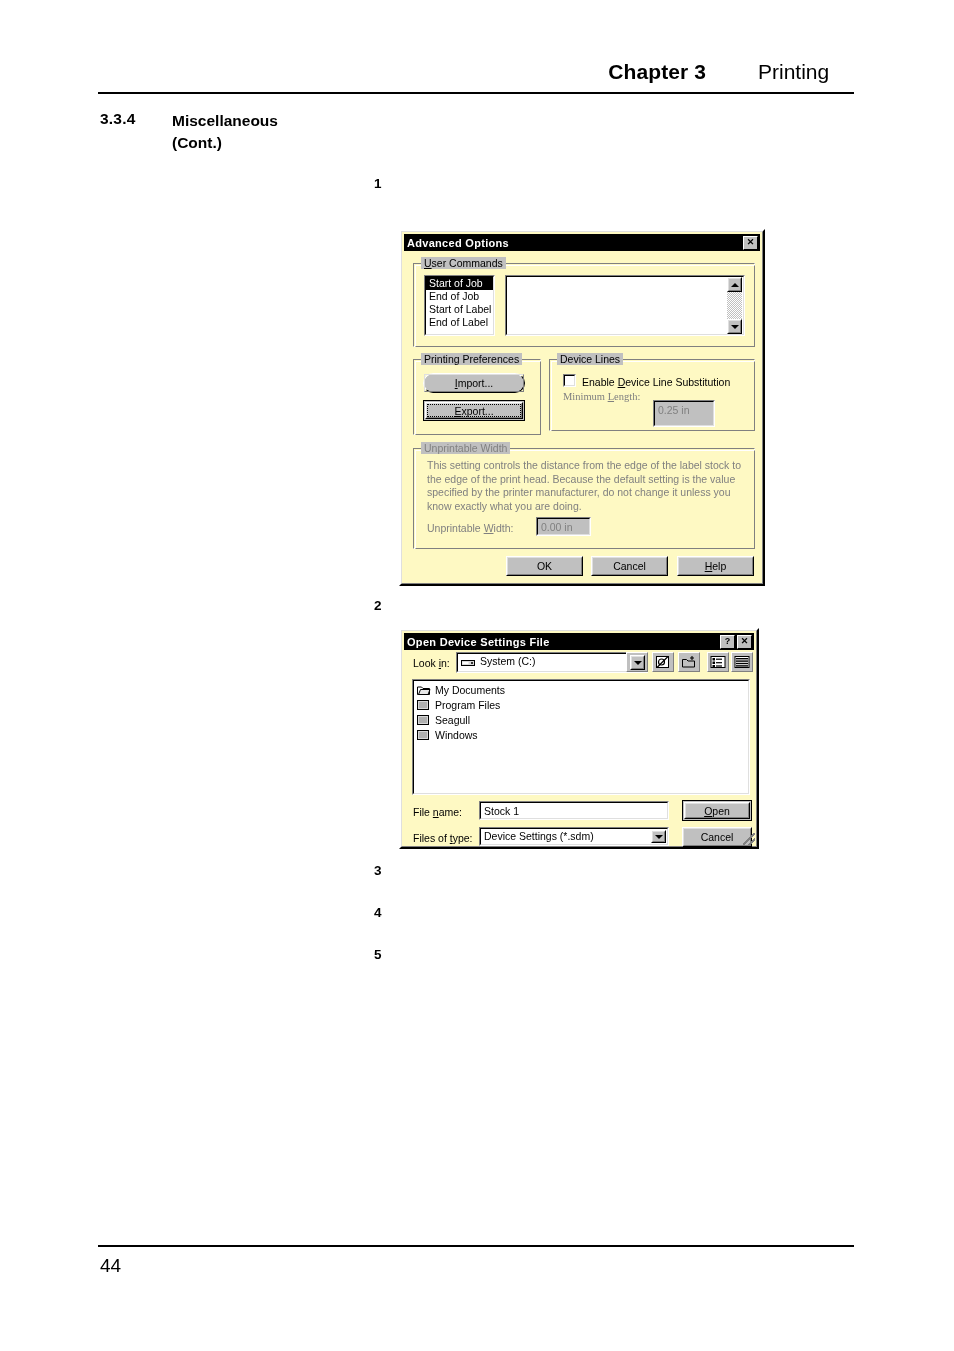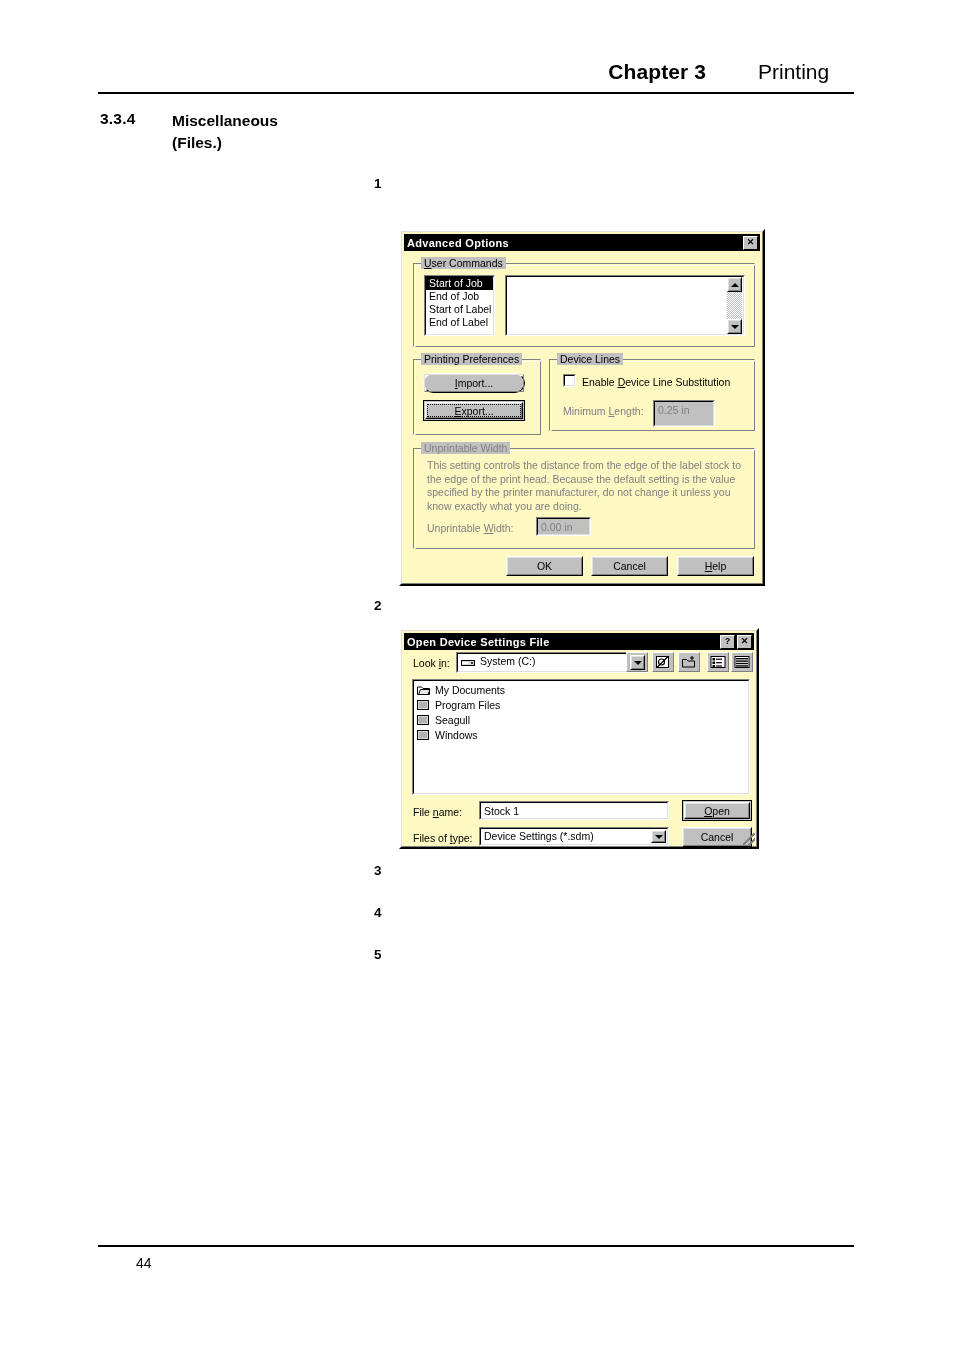--- a/index.html
+++ b/index.html
@@ -28,21 +28,21 @@
   
   .step{position:absolute;font-size:13.5px;font-weight:bold;}
   .step1{left:374px;top:176px;}
   .step2{left:374px;top:598px;}
   .step3{left:374px;top:863px;}
   .step4{left:374px;top:905px;}
   .step5{left:374px;top:947px;}
 
   
   .ftr-rule{position:absolute;left:98px;top:1245px;width:756px;height:2px;background:#000;}
-  .ftr-page{position:absolute;left:100px;top:1255px;font-size:14px;margin-left:36px;}
+  .ftr-page{position:absolute;left:100px;top:1255px;font-size:19px;}
 
   
   .win{
     position:absolute;
     background:#fef9c3;
     border-top:2px solid #ffffff;
     border-left:2px solid #ffffff;
     border-right:2px solid #000000;
     border-bottom:2px solid #000000;
     box-sizing:border-box;
@@ -258,21 +258,21 @@
     <div class="hdr-row">
       <span class="hdr-chapter">Chapter 3</span>
       <span class="hdr-section">Printing</span>
     </div>
   </div>
   <div class="hdr-rule"></div>
 
   <div class="sec-num">3.3.4</div>
   <div class="sec-title">
     <div>Miscellaneous</div>
-    <div>(Files.)</div>
+    <div>(Cont.)</div>
   </div>
 
   <div class="step step1">1</div>
   <div class="step step2">2</div>
   <div class="step step3">3</div>
   <div class="step step4">4</div>
   <div class="step step5">5</div>
 
   <div class="win" style="left:399px;top:229px;width:366px;height:357px;">
     <div class="win-inner"></div>
@@ -318,21 +318,21 @@
       <span class="btn-face"></span>
       <span class="focusdots"></span>
       <span class="btn-lbl"><span class="ul">E</span>xport...</span>
     </div>
 
     <div class="group disabled" style="left:148px;top:128px;width:206px;height:72px;">
       <span class="group-label" style="color:#000;">Device Lines</span>
     </div>
     <div class="cbox" style="left:162px;top:143px;"></div>
     <div class="lbl" style="left:181px;top:145px;color:#000;">Enable <span class="ul">D</span>evice Line Substitution</div>
-    <div class="lbl dis" style="left:162px;top:174px;">Minimum <span class="ul">L</span>ength:</div>
+    <div class="lbl dis" style="left:162px;top:160px;font-family:Liberation Serif, serif;">Minimum <span class="ul">L</span>ength:</div>
     <div class="sunken gray" style="left:252px;top:169px;width:62px;height:27px;">
       <span style="position:absolute;left:4px;top:3px;font-size:10.5px;z-index:2;" class="dis-txt">0.25 in</span>
     </div>
 
     <div class="group disabled" style="left:12px;top:217px;width:342px;height:101px;">
       <span class="group-label">Unprintable Width</span>
     </div>
     <div class="desc-txt" style="left:26px;top:228px;width:318px;">This setting controls the distance from the edge of the label stock to the edge of the print head.  Because the default setting is the value specified by the printer manufacturer, do not change it unless you know exactly what you are doing.</div>
     <div class="lbl dis" style="left:26px;top:291px;">Unprintable <span class="ul">W</span>idth:</div>
     <div class="sunken gray" style="left:135px;top:286px;width:55px;height:19px;">

